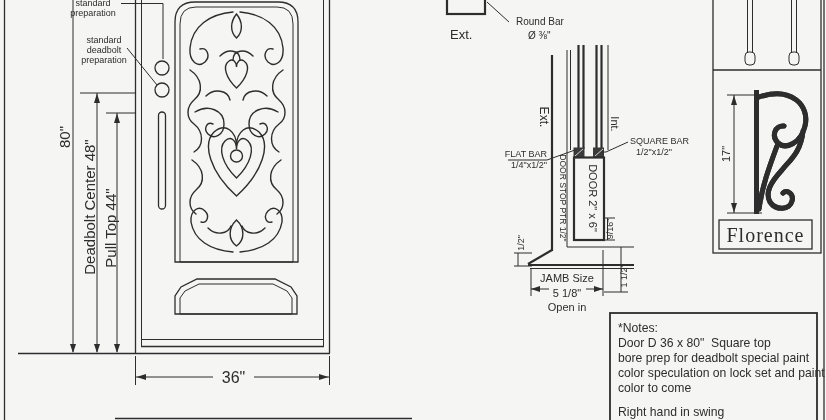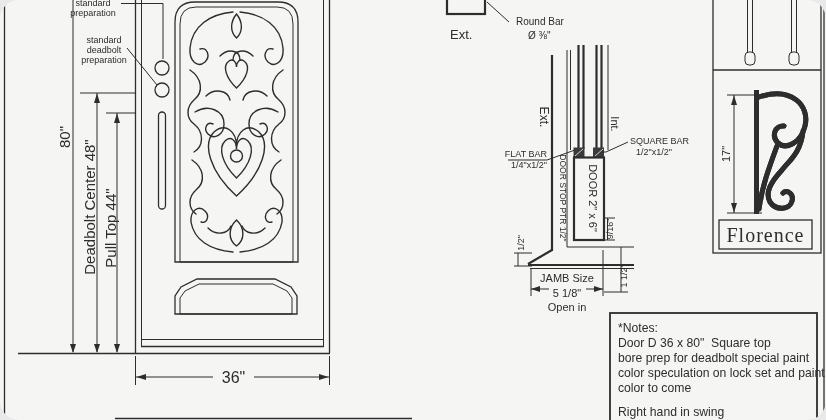--- a/index.html
+++ b/index.html
@@ -1,17 +1,17 @@
 <!DOCTYPE html>
 <html><head>
 <meta charset="utf-8">
 <style>
   html,body{margin:0;padding:0;background:#e9e9e9;}
   #canvas{position:relative;width:826px;height:420px;background:#f5f5f4;overflow:hidden;
-          font-family:"Liberation Sans",sans-serif;border-radius:19px;}
+          font-family:"Liberation Sans",sans-serif;}
   svg{position:absolute;left:0;top:0;}
   svg text{fill:#2d2d2d;font-family:"Liberation Sans",sans-serif;white-space:pre;}
   .t8{font-size:8.5px;} .t9{font-size:9px;} .t10{font-size:10px;} .t11{font-size:11px;}
   .t12{font-size:12.2px;} .t13{font-size:13px;} .t15{font-size:15px;} .t16{font-size:16px;}
   .serif{font-family:"Liberation Serif",serif;font-size:20px;letter-spacing:1px;}
   .ln{stroke:#2d2d2d;fill:none;stroke-width:1.3;}
   .lnthin{stroke:#2d2d2d;fill:none;stroke-width:1;}
   .lnth{stroke:#2d2d2d;fill:none;stroke-width:2.2;}
   .arr{fill:#2d2d2d;stroke:none;}
   .scroll{stroke:#2d2d2d;fill:none;stroke-width:1.4;stroke-linecap:round;}

